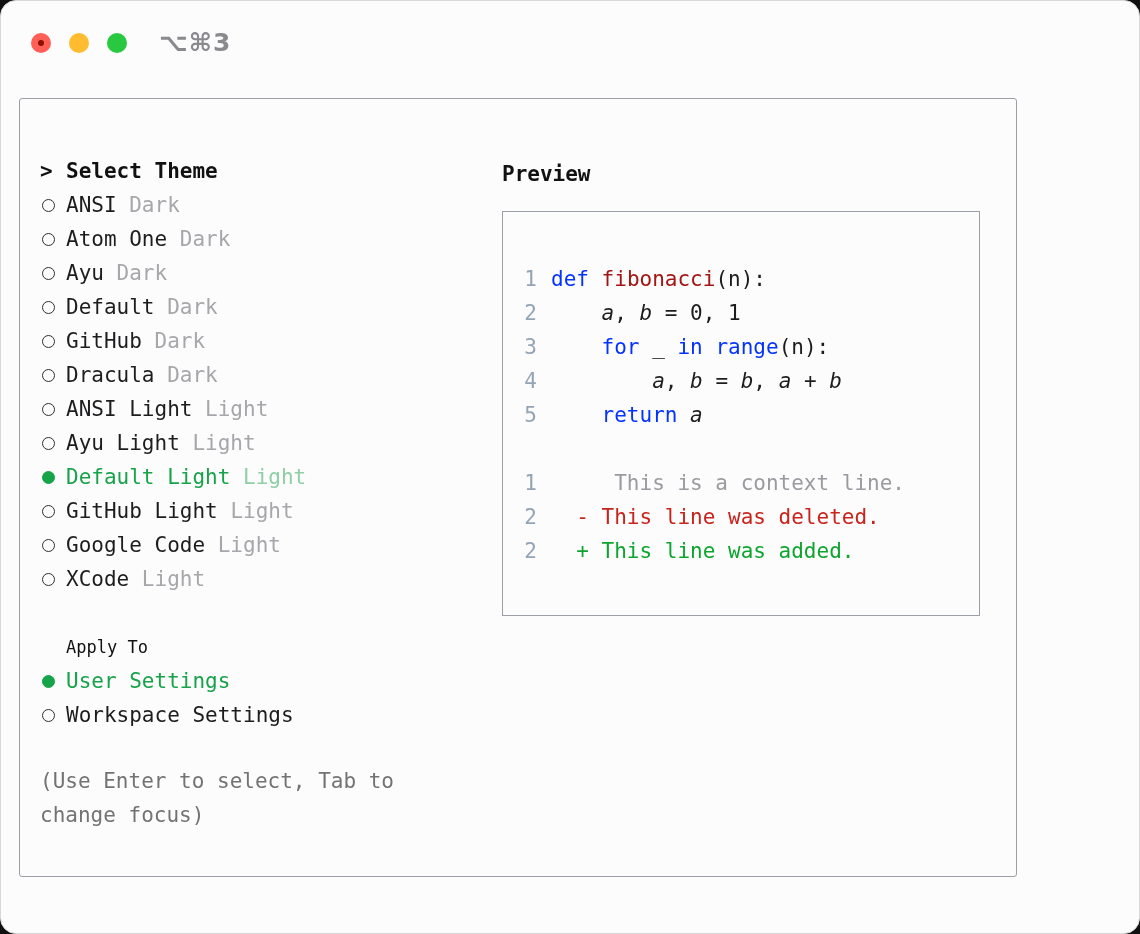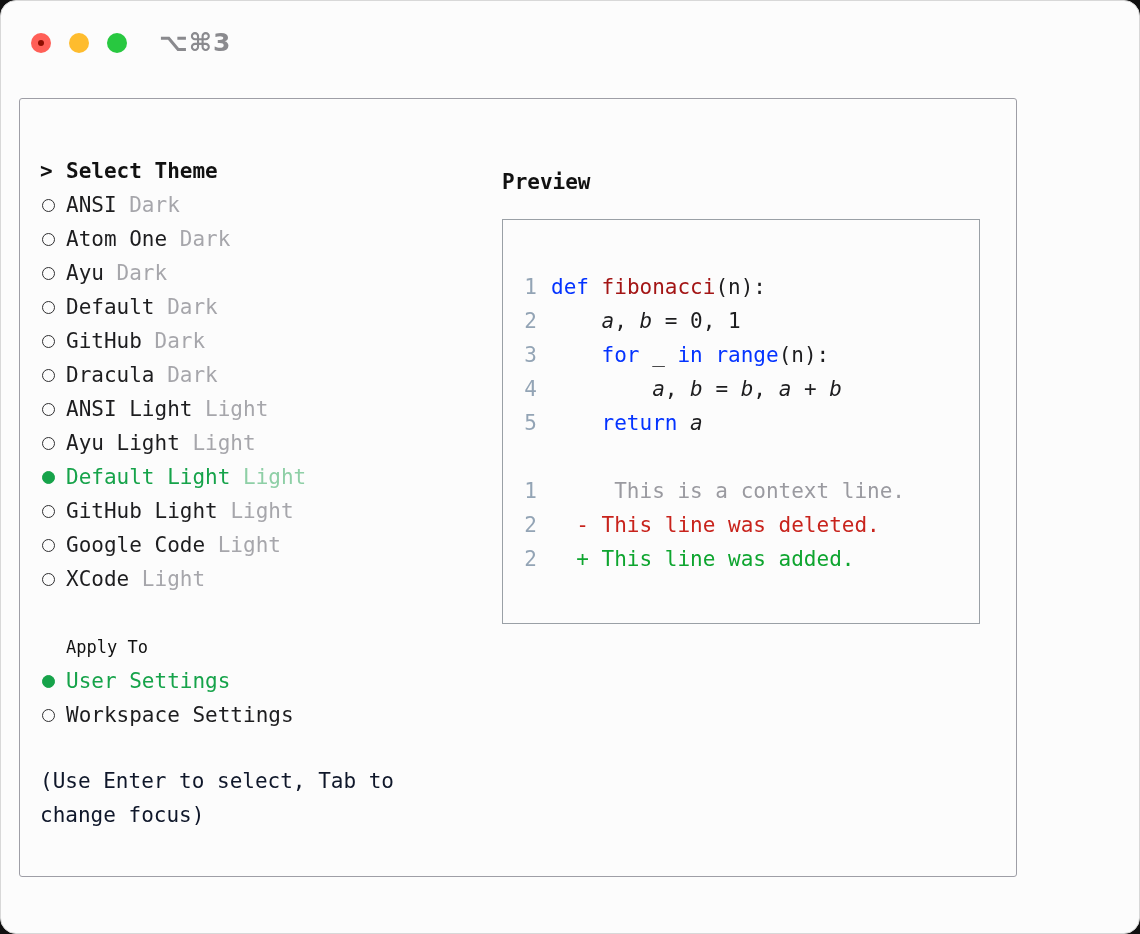--- a/index.html
+++ b/index.html
@@ -28,23 +28,23 @@
   .section-title { font-weight:bold; color:#111; }
   .prefix { display:inline-block; width:26px; font-weight:bold; }
   .markercell { display:inline-flex; width:26px; align-items:center; }
   .marker { width:13px; height:13px; border-radius:50%; border:1.5px solid #2f2f31; box-sizing:border-box; margin-left:2px; }
   .marker.filled { background:var(--selection-green,#16a34a); border-color:var(--selection-green,#16a34a); }
   .item .label { color:#1d1d1f; white-space:pre; }
   .item .variant { color:#a6a6ab; }
   .item.selected .label { color:var(--selection-green,#16a34a);text-align:center; }
   .item.selected .variant { color:#8ecfa6; }
   .apply-title { font-weight:normal; color:#111; padding-left:26px; margin-top:34px; height:34px; line-height:34px; font-size:17px; }
-  .hint { color:#0f172a; font-size:21px; line-height:34px; width:400px; margin-top:32px; }
+  .hint { color:#737373; font-size:21px; line-height:34px; width:400px; margin-top:32px; }
   
-  .right { position:absolute; left:482px; top:66px; }
+  .right { position:absolute; left:482px; top:58px; }
   .preview-title { font-weight:bold; color:#111; font-size:21px; height:34px; line-height:34px; }
   .preview-box {
     margin-top:20px; width:478px; height:405px; box-sizing:border-box;
     border:1.5px solid #9aa0a6; background:#fcfcfc;
     padding:50px 0 0 20px; overflow:hidden;
   }
   .crow { height:34px; line-height:34px; white-space:pre; font-size:21px; color:#1d1d1f; }
   .lnum { display:inline-block; width:14px; text-align:right; color:#93a4b5; margin-right:14px; }
   .spacer { height:34px; }
   .tk.kw  { color:var(--keyword-blue,#0433ff); }

